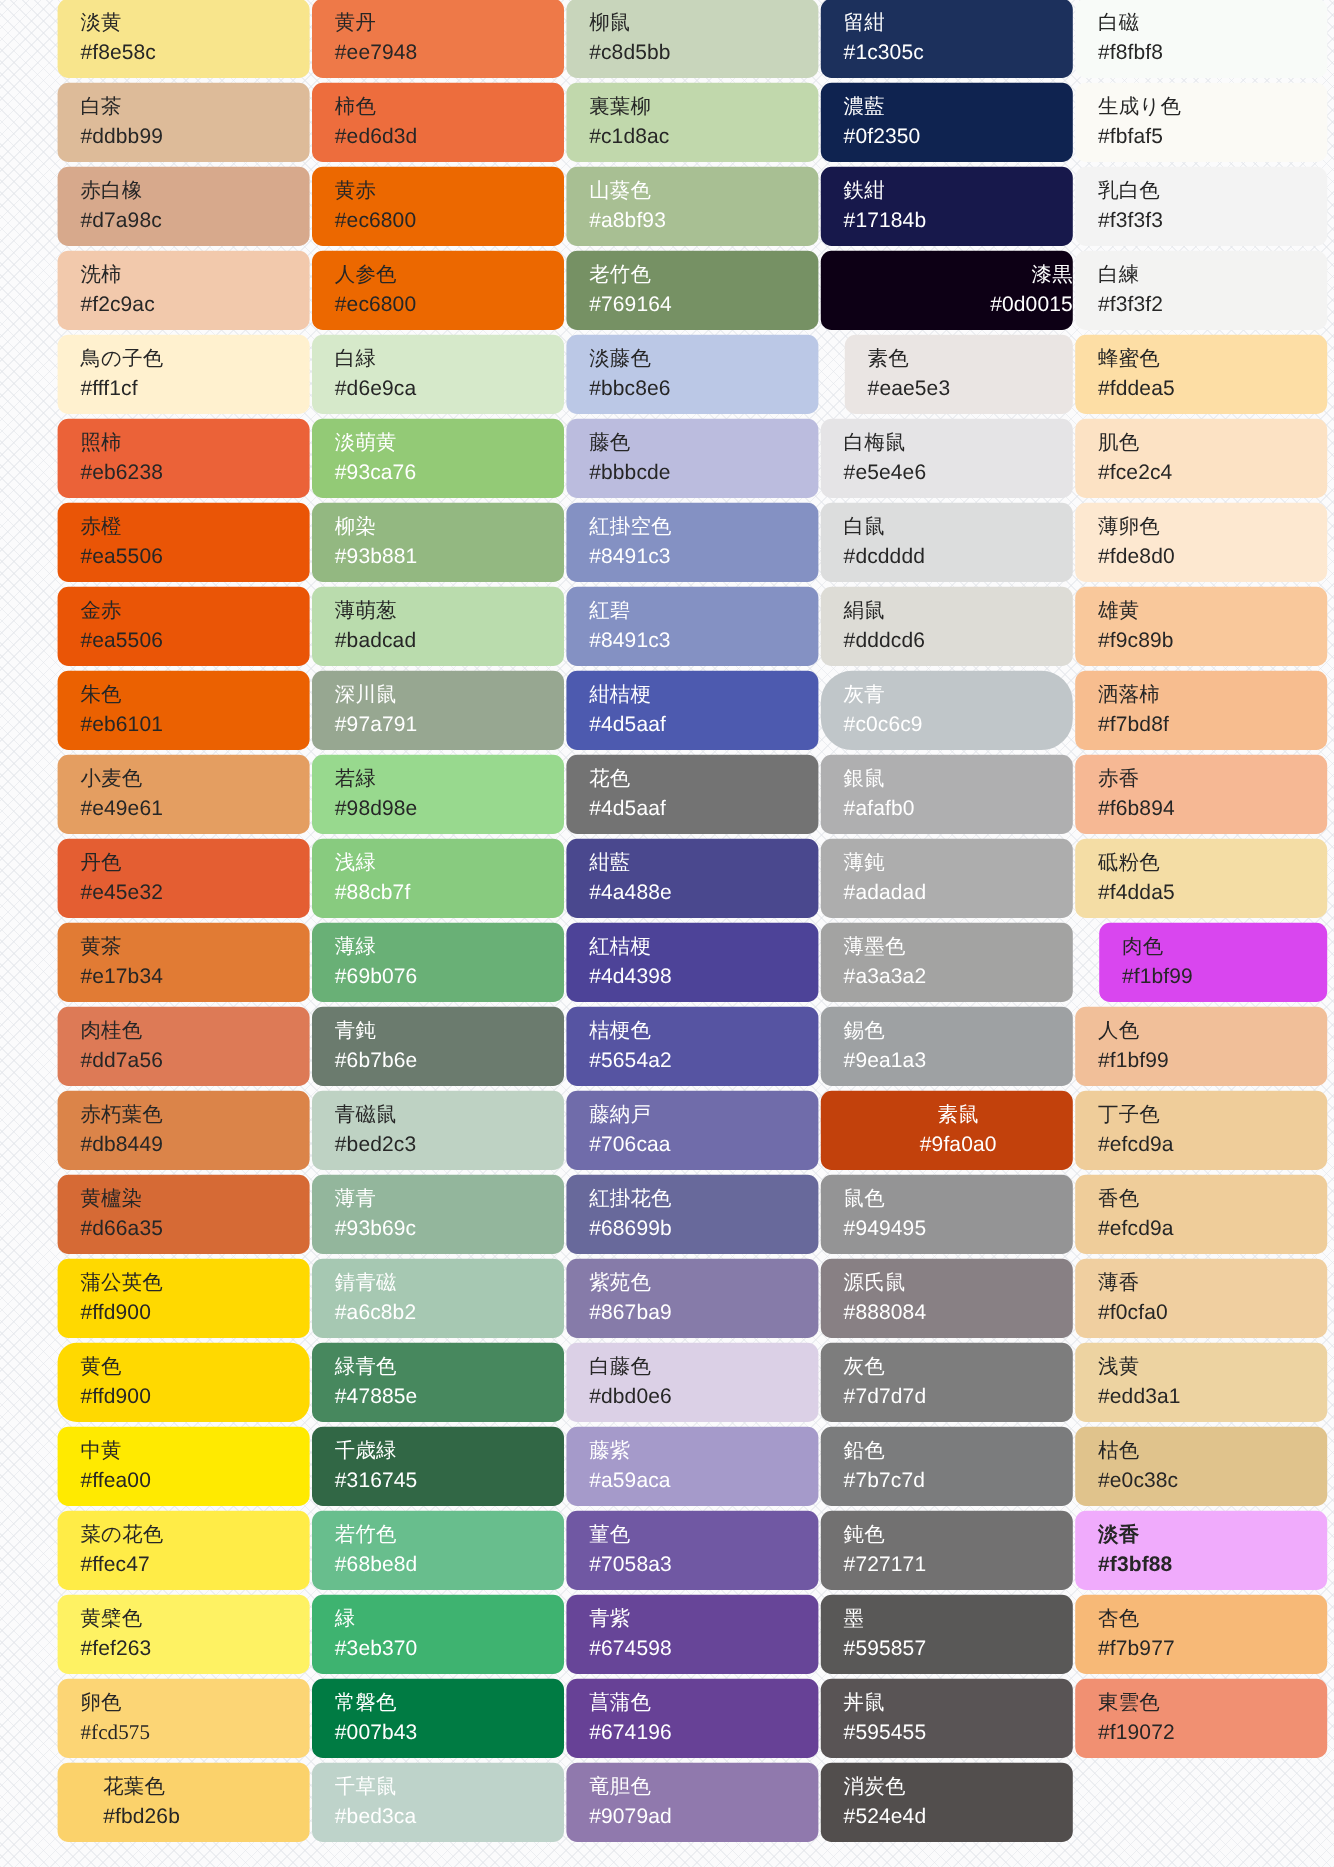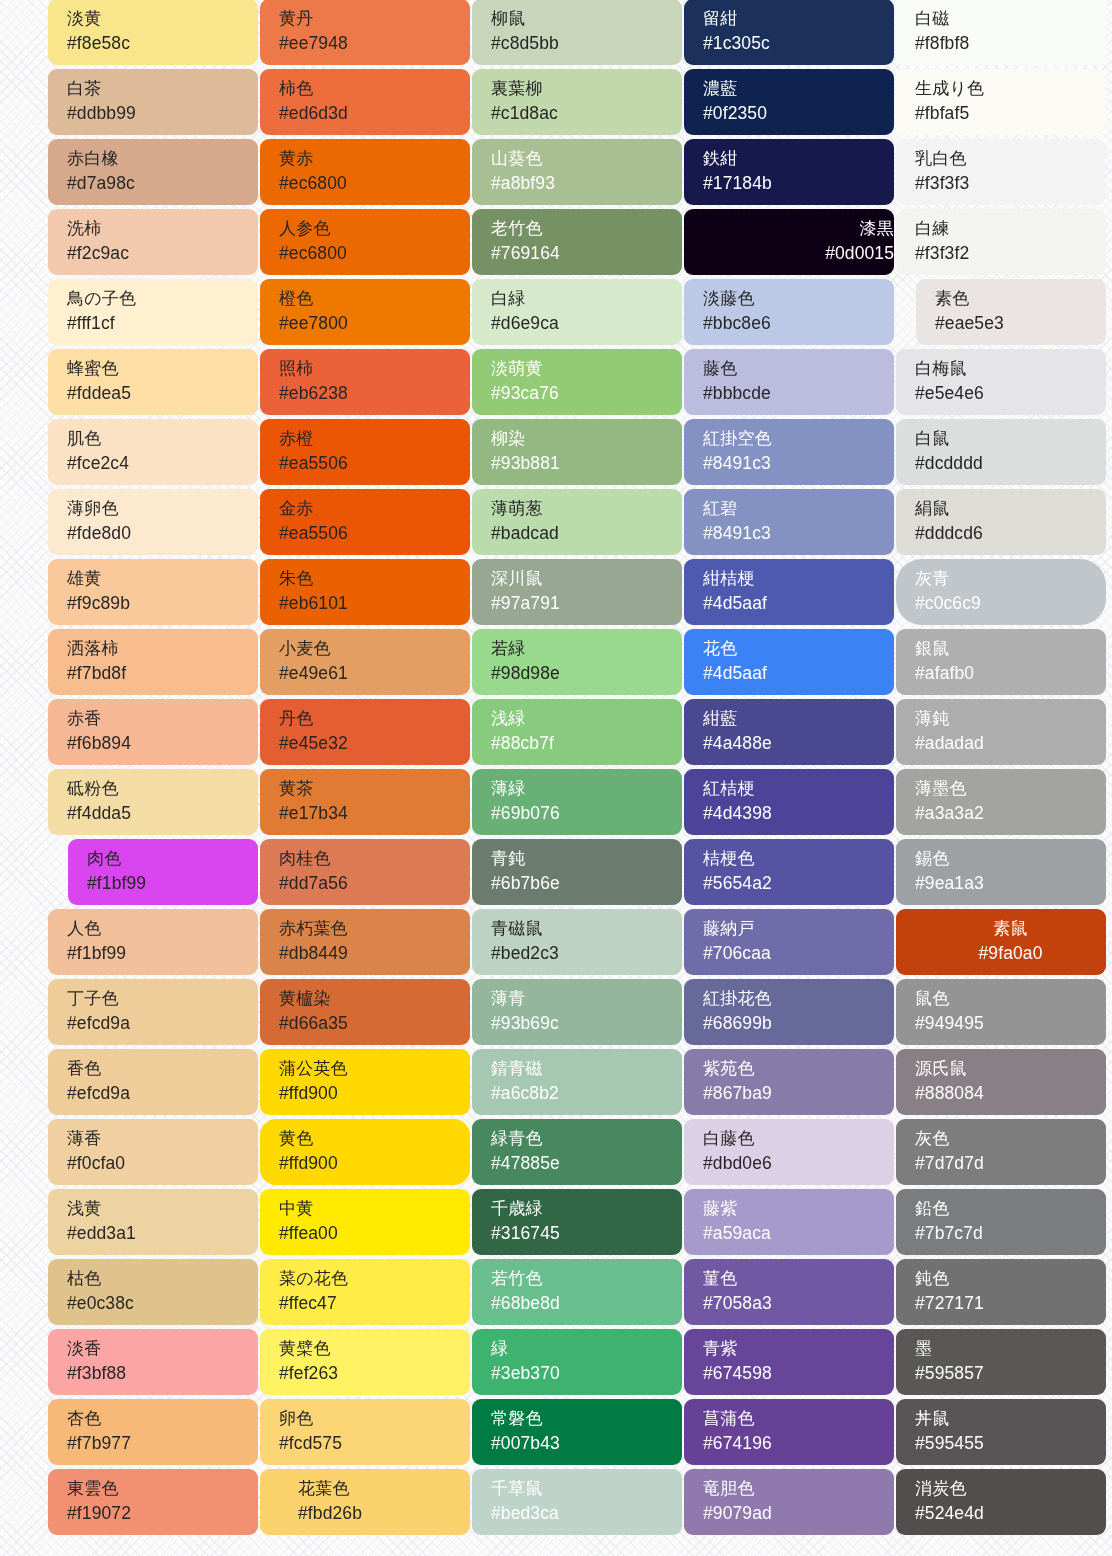--- a/index.html
+++ b/index.html
@@ -137,24 +137,20 @@
       <div class="sw-hex">#0d0015</div>
     </div>
     <div class="swatch dark-text" style="background-color: rgb(243, 243, 242);">
       <div class="sw-name">白練</div>
       <div class="sw-hex">#f3f3f2</div>
     </div>
     <div class="swatch dark-text" style="background-color: rgb(255, 241, 207);">
       <div class="sw-name">鳥の子色</div>
       <div class="sw-hex">#fff1cf</div>
     </div>
-    <div class="swatch dark-text" style="background-color: rgb(238, 120, 0);">
-      <div class="sw-name">橙色</div>
-      <div class="sw-hex">#ee7800</div>
-    </div>
     <div class="swatch dark-text" style="background-color: rgb(214, 233, 202);">
       <div class="sw-name">白緑</div>
       <div class="sw-hex">#d6e9ca</div>
     </div>
     <div class="swatch dark-text" style="background-color: rgb(187, 200, 230);">
       <div class="sw-name">淡藤色</div>
       <div class="sw-hex">#bbc8e6</div>
     </div>
     <div class="swatch dark-text" style="background-color: rgb(234, 229, 227); margin-left: 20px;">
       <div class="sw-name">素色</div>
@@ -245,21 +241,21 @@
       <div class="sw-hex">#f7bd8f</div>
     </div>
     <div class="swatch dark-text" style="background-color: rgb(228, 158, 97);">
       <div class="sw-name">小麦色</div>
       <div class="sw-hex">#e49e61</div>
     </div>
     <div class="swatch dark-text" style="background-color: rgb(152, 217, 142);">
       <div class="sw-name">若緑</div>
       <div class="sw-hex">#98d98e</div>
     </div>
-    <div class="swatch light-text" style="background-color: #3b82f6;">
+    <div class="swatch light-text" style="background-color: #737373;">
       <div class="sw-name">花色</div>
       <div class="sw-hex">#4d5aaf</div>
     </div>
     <div class="swatch light-text" style="background-color: rgb(175, 175, 176);">
       <div class="sw-name">銀鼠</div>
       <div class="sw-hex">#afafb0</div>
     </div>
     <div class="swatch dark-text" style="background-color: rgb(246, 184, 148);">
       <div class="sw-name">赤香</div>
       <div class="sw-hex">#f6b894</div>
@@ -433,21 +429,21 @@
       <div class="sw-hex">#68be8d</div>
     </div>
     <div class="swatch light-text" style="background-color: rgb(112, 88, 163);">
       <div class="sw-name">菫色</div>
       <div class="sw-hex">#7058a3</div>
     </div>
     <div class="swatch light-text" style="background-color: rgb(114, 113, 113);">
       <div class="sw-name">鈍色</div>
       <div class="sw-hex">#727171</div>
     </div>
-    <div class="swatch dark-text" style="background-color: #fca5a5;">
+    <div class="swatch dark-text" style="background-color: #f0abfc; font-weight: bold;">
       <div class="sw-name">淡香</div>
       <div class="sw-hex">#f3bf88</div>
     </div>
     <div class="swatch dark-text" style="background-color: rgb(254, 242, 99);">
       <div class="sw-name">黄檗色</div>
       <div class="sw-hex">#fef263</div>
     </div>
     <div class="swatch light-text" style="background-color: rgb(62, 179, 112);">
       <div class="sw-name">緑</div>
       <div class="sw-hex">#3eb370</div>
@@ -457,21 +453,21 @@
       <div class="sw-hex">#674598</div>
     </div>
     <div class="swatch light-text" style="background-color: rgb(89, 88, 87);">
       <div class="sw-name">墨</div>
       <div class="sw-hex">#595857</div>
     </div>
     <div class="swatch dark-text" style="background-color: rgb(247, 185, 119);">
       <div class="sw-name">杏色</div>
       <div class="sw-hex">#f7b977</div>
     </div>
-    <div class="swatch dark-text" style="background-color: rgb(252, 213, 117);">
+    <div class="swatch dark-text" style="background-color: rgb(252, 213, 117); font-family: Liberation Serif, serif;">
       <div class="sw-name">卵色</div>
       <div class="sw-hex">#fcd575</div>
     </div>
     <div class="swatch light-text" style="background-color: rgb(0, 123, 67);">
       <div class="sw-name">常磐色</div>
       <div class="sw-hex">#007b43</div>
     </div>
     <div class="swatch light-text" style="background-color: rgb(103, 65, 150);">
       <div class="sw-name">菖蒲色</div>
       <div class="sw-hex">#674196</div>

